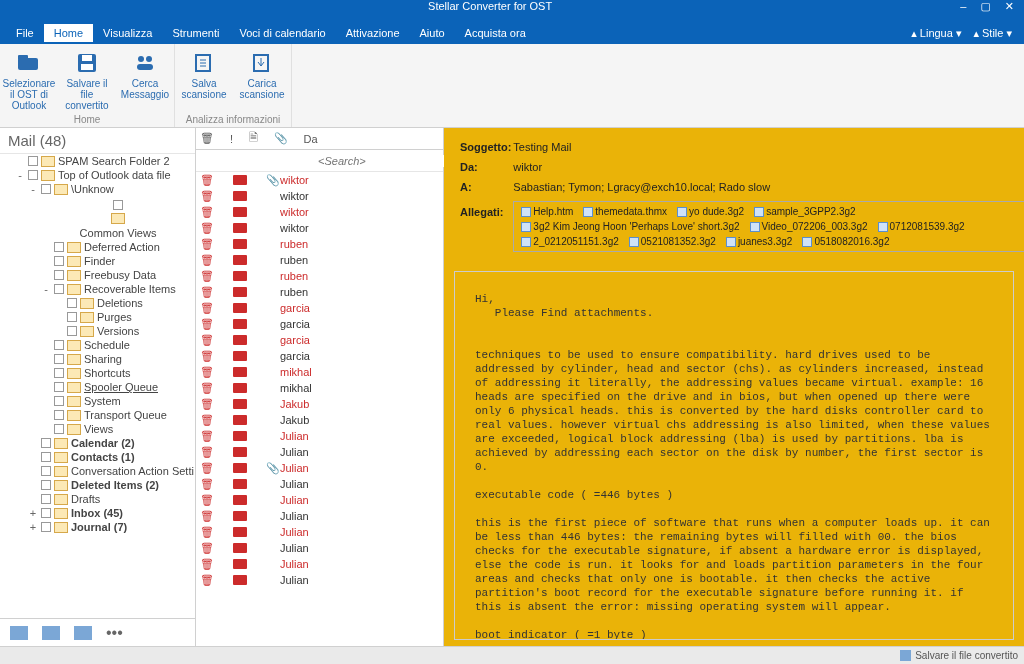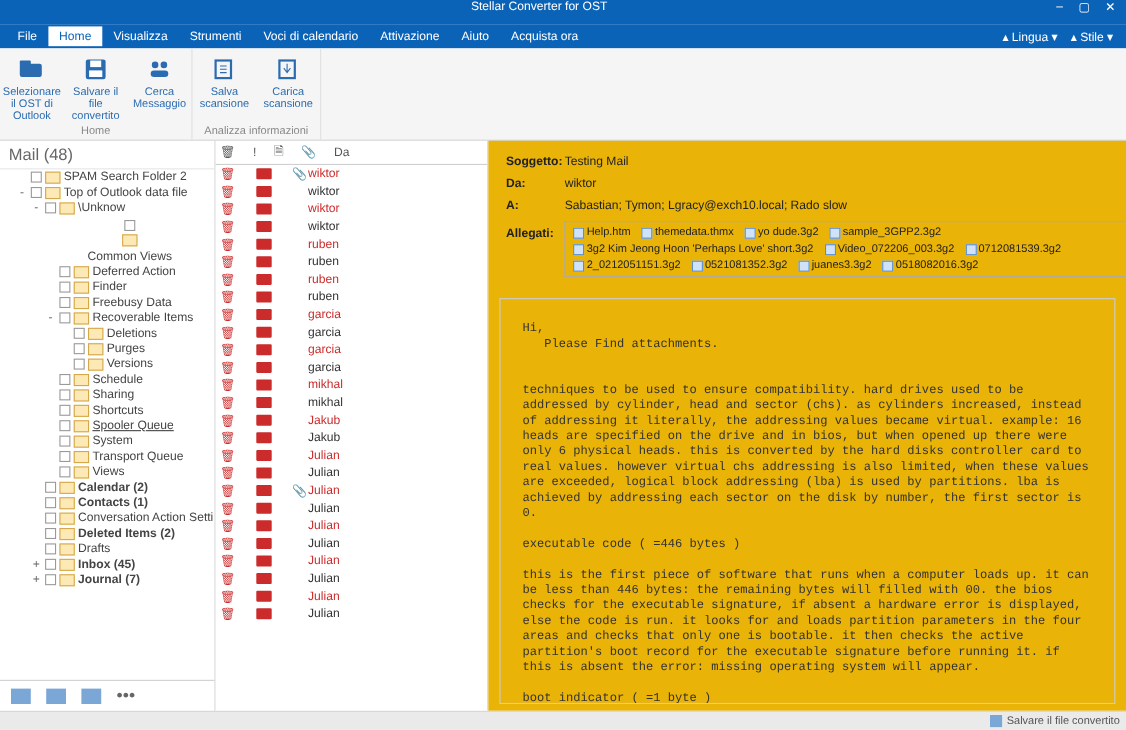--- a/index.html
+++ b/index.html
@@ -329,20 +329,24 @@
     </div>
   </div>
 
   <div class="msglist">
     <div class="hdr">
       <span>🗑</span>
       <span>!</span>
       <span>🗎</span>
       <span>📎</span>
       <span>Da</span>
+    </div>
+    <div class="searchrow">
+      <input placeholder="&lt;Search&gt;" style="">
+      <span style="color:#888">🔍</span>
     </div>
     <div class="rows" id="msgrows">
         <div class="row">
           <div class="del">🗑</div>
           <div class="env">
             <span></span>
           </div>
           <div class="clip">📎</div>
           <div class="from">wiktor</div>
         </div>

